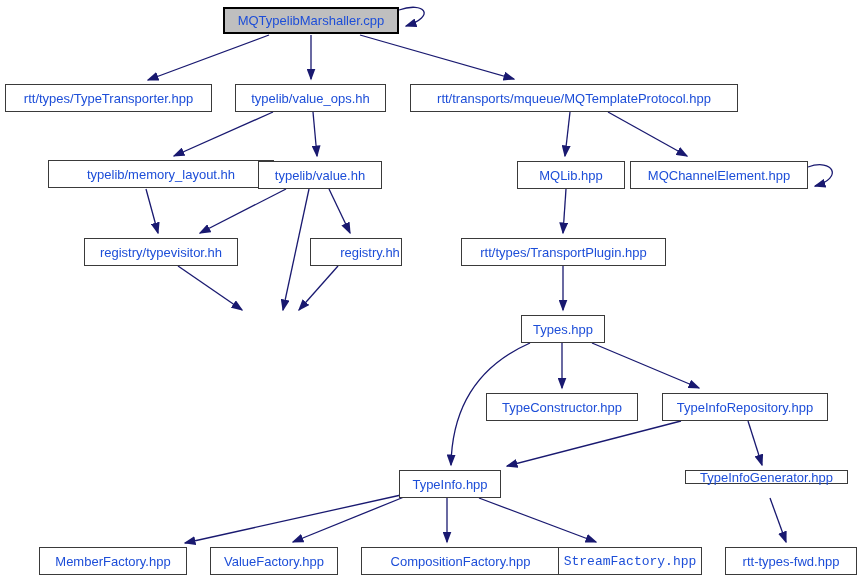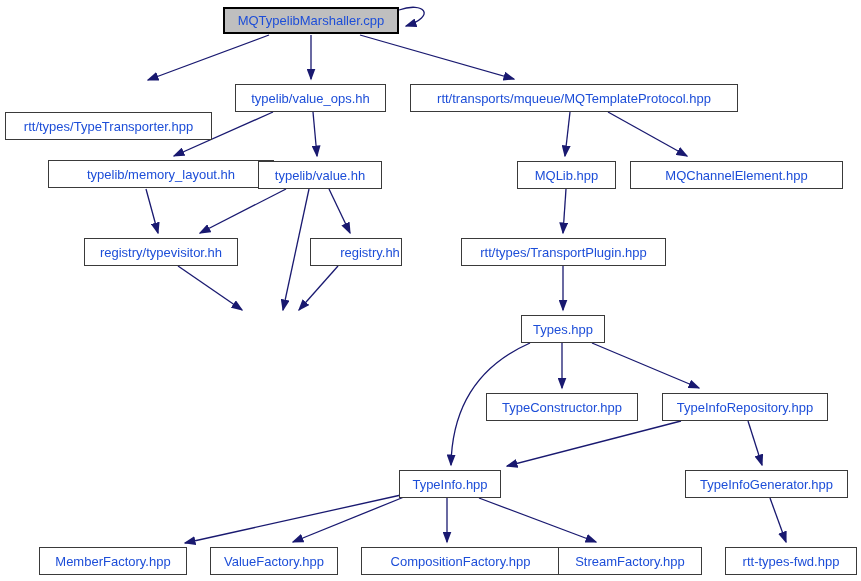--- a/index.html
+++ b/index.html
@@ -82,54 +82,54 @@
     <path class="edge" d="M 748,421 L 762,465" marker-end="url(#arrow)"></path>
     <path class="edge" d="M 770,498 L 786,542" marker-end="url(#arrow)"></path>
     <path class="edge" d="M 401,495 L 185,543" marker-end="url(#arrow)"></path>
     <path class="edge" d="M 404,497 L 293,542" marker-end="url(#arrow)"></path>
     <path class="edge" d="M 447,498 L 447,542" marker-end="url(#arrow)"></path>
     <path class="edge" d="M 479,498 L 596,542" marker-end="url(#arrow)"></path>
   </svg>
 
   <div class="node root" style="left:223px; top:7px;  width:176px; height:27px;">MQTypelibMarshaller.cpp</div>
 
-  <div class="node" style="left:5px;   top:84px;  width:207px; height:28px;margin-top:28px;">rtt/types/TypeTransporter.hpp</div>
+  <div class="node" style="left:5px;   top:84px;  width:207px; height:28px;">rtt/types/TypeTransporter.hpp</div>
 
   <div class="node" style="left:235px; top:84px;  width:151px; height:28px;">typelib/value_ops.hh</div>
 
   <div class="node" style="left:410px; top:84px;  width:328px; height:28px;">rtt/transports/mqueue/MQTemplateProtocol.hpp</div>
 
   <div class="node" style="left:48px;  top:160px; width:226px; height:28px;">typelib/memory_layout.hh</div>
 
   <div class="node" style="left:258px; top:161px; width:124px; height:28px;">typelib/value.hh</div>
 
-  <div class="node" style="left:517px; top:161px; width:99px;  height:28px;">MQLib.hpp</div>
+  <div class="node" style="left:517px; top:161px; width:108px;  height:28px;">MQLib.hpp</div>
 
-  <div class="node" style="left:630px; top:161px; width:213px; height:28px;">MQChannelElement.hpp</div>
+  <div class="node" style="left:630px; top:161px; width:178px; height:28px;">MQChannelElement.hpp</div>
 
   <div class="node" style="left:84px;  top:238px; width:154px; height:28px;">registry/typevisitor.hh</div>
 
   <div class="node" style="left:310px; top:238px; width:92px;  height:28px;padding-left:28px;">registry.hh</div>
 
   <div class="node" style="left:461px; top:238px; width:205px; height:28px;">rtt/types/TransportPlugin.hpp</div>
 
 
   <div class="node" style="left:521px; top:315px; width:84px;  height:28px;">Types.hpp</div>
 
   <div class="node" style="left:486px; top:393px; width:152px; height:28px;">TypeConstructor.hpp</div>
 
   <div class="node" style="left:662px; top:393px; width:166px; height:28px;text-align:center;">TypeInfoRepository.hpp</div>
 
   <div class="node" style="left:399px; top:470px; width:102px; height:28px;">TypeInfo.hpp</div>
 
-  <div class="node" style="left:685px; top:470px; width:163px; height:28px;">TypeInfoGenerator.hpp</div>
+  <div class="node" style="left:685px; top:470px; width:163px; height:14px;">TypeInfoGenerator.hpp</div>
 
   <div class="node" style="left:39px;  top:547px; width:148px; height:28px;">MemberFactory.hpp</div>
 
   <div class="node" style="left:210px; top:547px; width:128px; height:28px;">ValueFactory.hpp</div>
 
   <div class="node" style="left:361px; top:547px; width:199px; height:28px;">CompositionFactory.hpp</div>
 
-  <div class="node" style="left:558px; top:547px; width:144px; height:28px;">StreamFactory.hpp</div>
+  <div class="node" style="left:558px; top:547px; width:144px; height:28px;font-family:Liberation Mono, monospace;">StreamFactory.hpp</div>
 
   <div class="node" style="left:725px; top:547px; width:132px; height:28px;">rtt-types-fwd.hpp</div>
 
 </div>
 
 </body></html>

